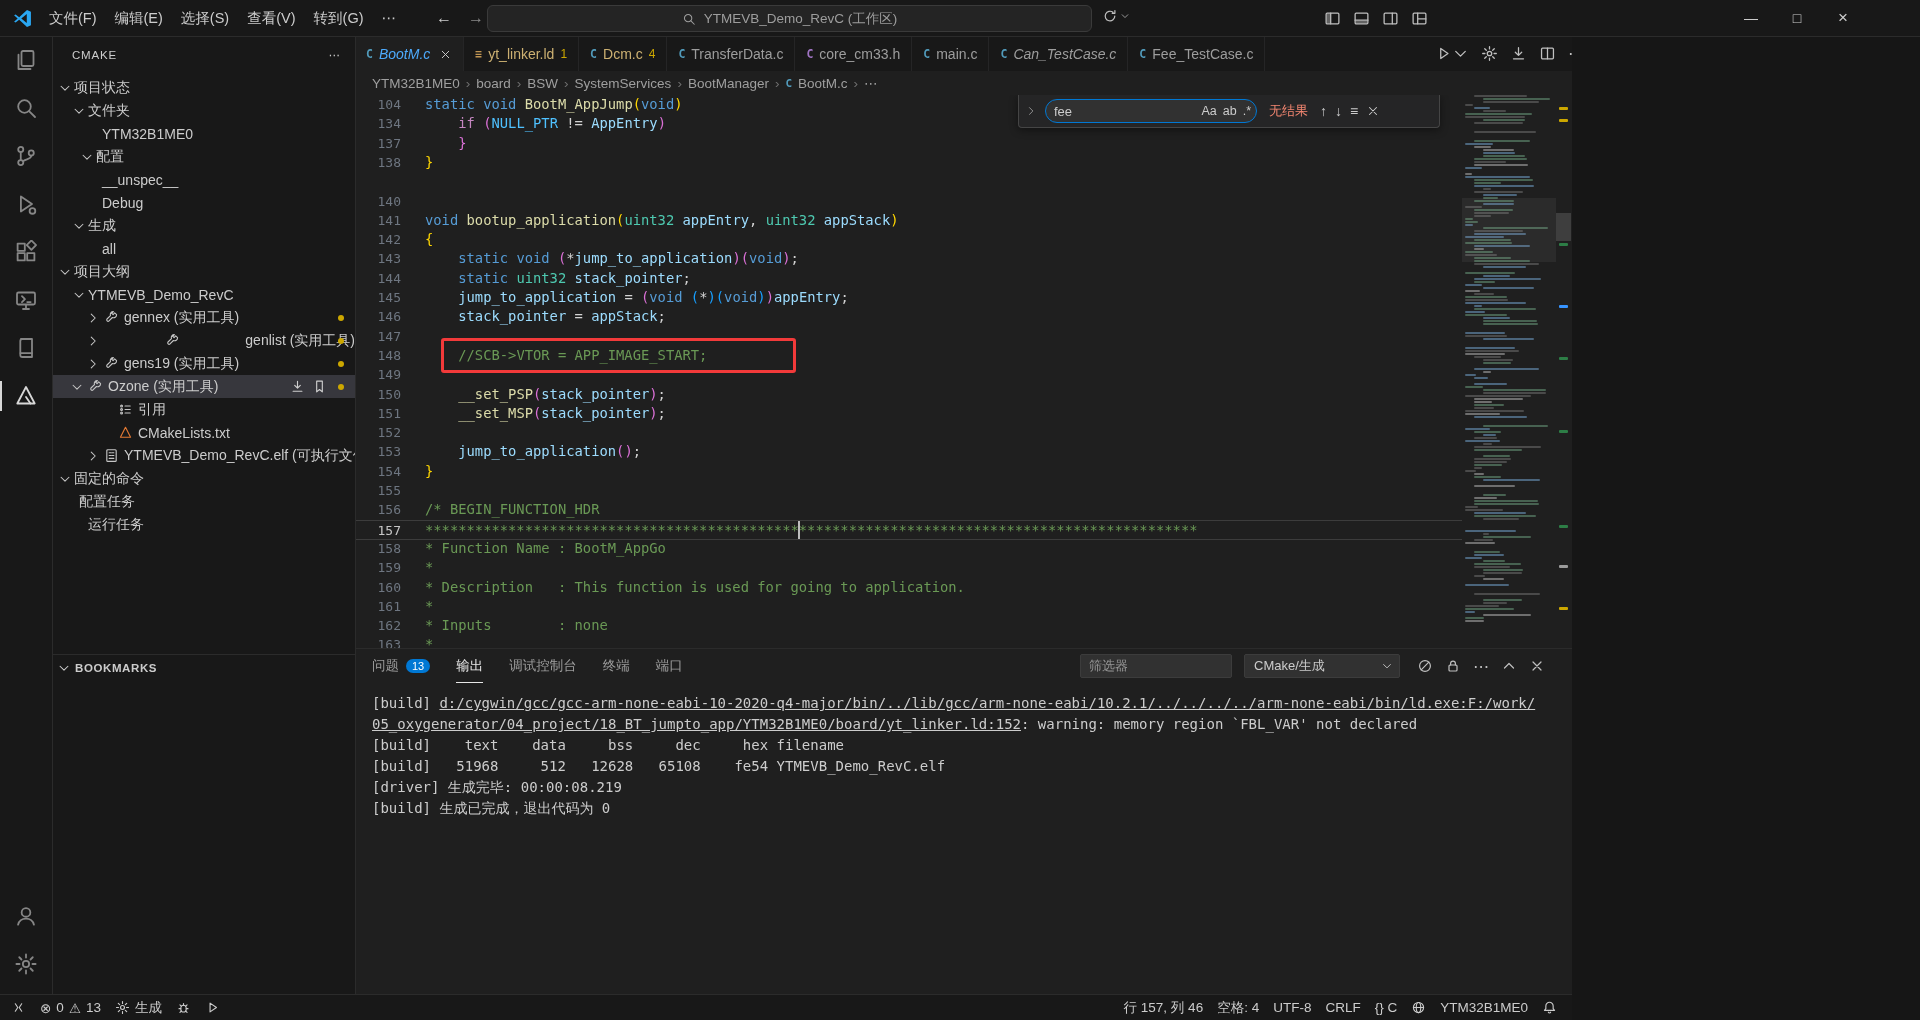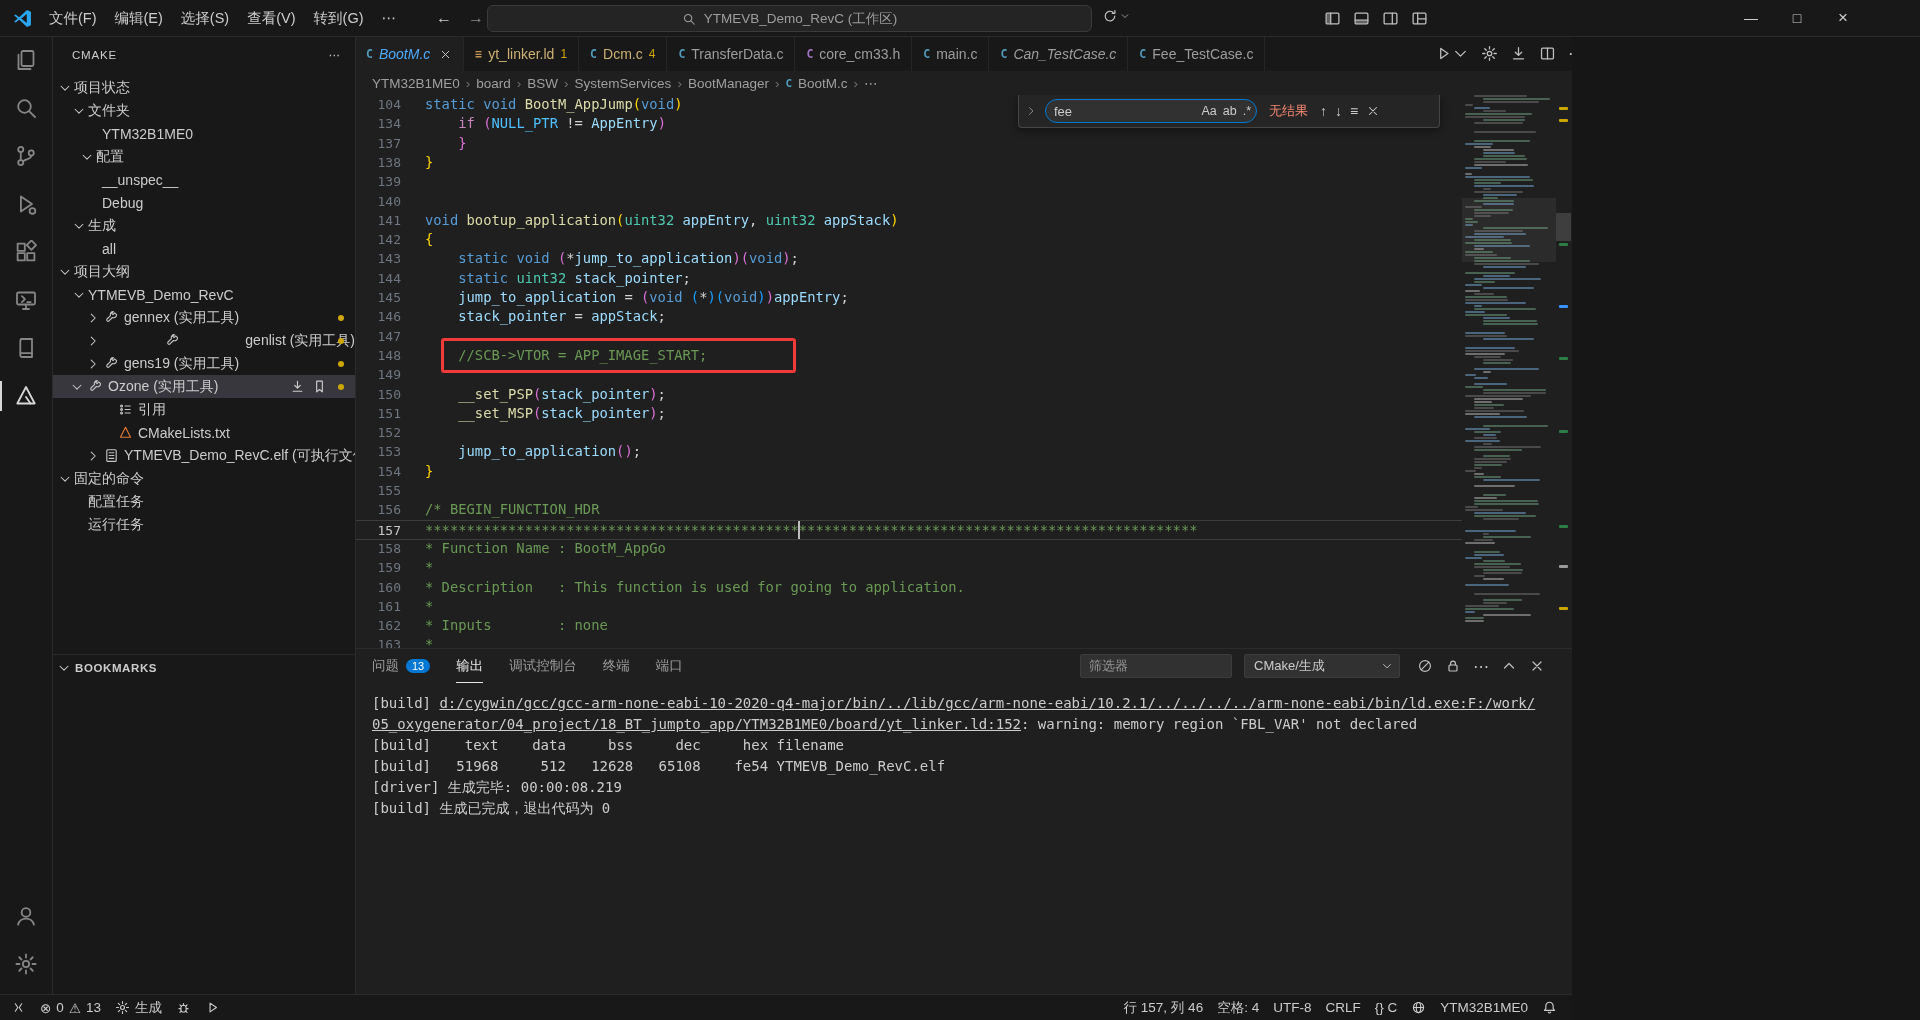--- a/index.html
+++ b/index.html
@@ -436,21 +436,21 @@
         <span>YTMEVB_Demo_RevC.elf (可执行文件)</span>
       </div>
       <div class="row" style="padding-left: 4px;">
         <span class="tw">
           <svg viewBox="0 0 16 16" width="16" height="16" fill="none" stroke="currentColor" stroke-width="1.2" stroke-linecap="round" stroke-linejoin="round">
             <path d="M3.5 6 8 10.5 12.5 6"></path>
           </svg>
         </span>
         <span>固定的命令</span>
       </div>
-      <div class="row" style="padding-left: 18px;">
+      <div class="row" style="padding-left: 9px;">
         <span class="tw"></span>
         <span>配置任务</span>
       </div>
       <div class="row" style="padding-left: 18px;">
         <span class="tw"></span>
         <span>运行任务</span>
       </div>
     </div>
   <div id="bookmarks">
     <span>
@@ -552,21 +552,20 @@
       <span class="bsep">›</span>
       <span>⋯</span>
     </div>
 
   <div id="editor">
     <div id="code">
         <div class="cl" style="top: 0px;"><span class="ln">104</span><span class="ct"><span class="t-k">static</span><span class="t-p"> </span><span class="t-k">void</span><span class="t-p"> </span><span class="t-f">BootM_AppJump</span><span class="t-b1">(</span><span class="t-k">void</span><span class="t-b1">)</span></span></div>
         <div class="cl" style="top: 19.3px;"><span class="ln">134</span><span class="ct"><span class="t-p">    </span><span class="t-c">if</span><span class="t-p"> </span><span class="t-b2">(</span><span class="t-m">NULL_PTR</span><span class="t-p"> </span><span class="t-o">!=</span><span class="t-p"> </span><span class="t-v">AppEntry</span><span class="t-b2">)</span></span></div>
         <div class="cl" style="top: 38.6px;"><span class="ln">137</span><span class="ct"><span class="t-p">    </span><span class="t-b2">}</span></span></div>
         <div class="cl" style="top: 57.9px;"><span class="ln">138</span><span class="ct"><span class="t-b1">}</span></span></div>
-        <div class="cl" style="top: 77.2px;"><span class="ln">139</span><span class="ct"></span></div>
         <div class="cl" style="top: 96.5px;"><span class="ln">140</span><span class="ct"></span></div>
         <div class="cl" style="top: 115.8px;"><span class="ln">141</span><span class="ct"><span class="t-k">void</span><span class="t-p"> </span><span class="t-f">bootup_application</span><span class="t-b1">(</span><span class="t-ty">uint32</span><span class="t-p"> </span><span class="t-v">appEntry</span><span class="t-o">,</span><span class="t-p"> </span><span class="t-ty">uint32</span><span class="t-p"> </span><span class="t-v">appStack</span><span class="t-b1">)</span></span></div>
         <div class="cl" style="top: 135.1px;"><span class="ln">142</span><span class="ct"><span class="t-b1">{</span></span></div>
         <div class="cl" style="top: 154.4px;"><span class="ln">143</span><span class="ct"><span class="t-p">    </span><span class="t-k">static</span><span class="t-p"> </span><span class="t-k">void</span><span class="t-p"> </span><span class="t-b2">(</span><span class="t-o">*</span><span class="t-v">jump_to_application</span><span class="t-b2">)</span><span class="t-b2">(</span><span class="t-k">void</span><span class="t-b2">)</span><span class="t-o">;</span></span></div>
         <div class="cl" style="top: 173.7px;"><span class="ln">144</span><span class="ct"><span class="t-p">    </span><span class="t-k">static</span><span class="t-p"> </span><span class="t-ty">uint32</span><span class="t-p"> </span><span class="t-v">stack_pointer</span><span class="t-o">;</span></span></div>
         <div class="cl" style="top: 193px;"><span class="ln">145</span><span class="ct"><span class="t-p">    </span><span class="t-v">jump_to_application</span><span class="t-p"> </span><span class="t-o">=</span><span class="t-p"> </span><span class="t-b2">(</span><span class="t-k">void</span><span class="t-p"> </span><span class="t-b3">(</span><span class="t-o">*</span><span class="t-b3">)</span><span class="t-b3">(</span><span class="t-k">void</span><span class="t-b3">)</span><span class="t-b2">)</span><span class="t-v">appEntry</span><span class="t-o">;</span></span></div>
         <div class="cl" style="top: 212.3px;"><span class="ln">146</span><span class="ct"><span class="t-p">    </span><span class="t-v">stack_pointer</span><span class="t-p"> </span><span class="t-o">=</span><span class="t-p"> </span><span class="t-v">appStack</span><span class="t-o">;</span></span></div>
         <div class="cl" style="top: 231.6px;"><span class="ln">147</span><span class="ct"></span></div>
         <div class="cl" style="top: 250.9px;"><span class="ln">148</span><span class="ct"><span class="t-p">    </span><span class="t-cm">//SCB-&gt;VTOR = APP_IMAGE_START;</span></span></div>
         <div class="cl" style="top: 270.2px;"><span class="ln">149</span><span class="ct"></span></div>

